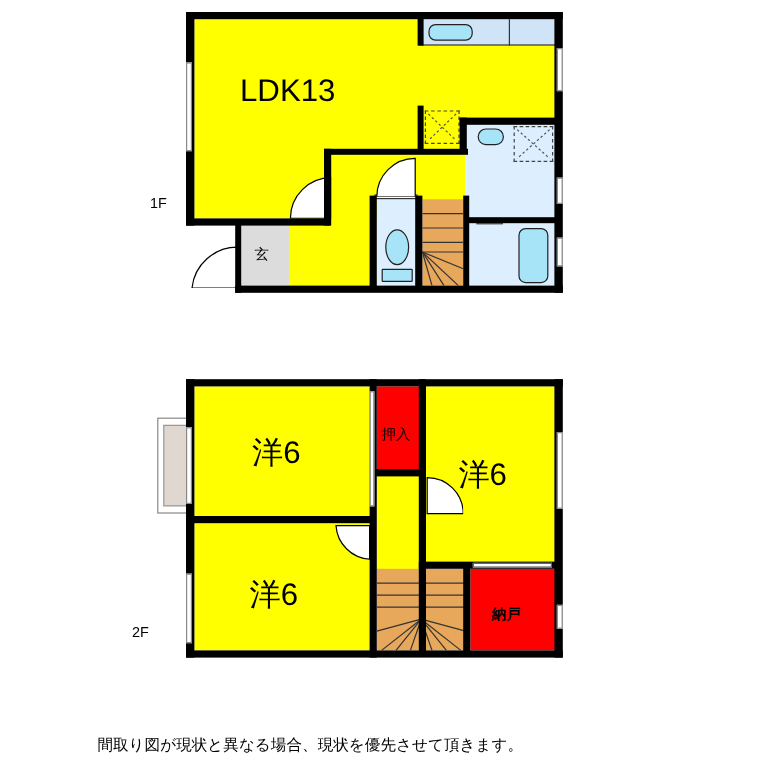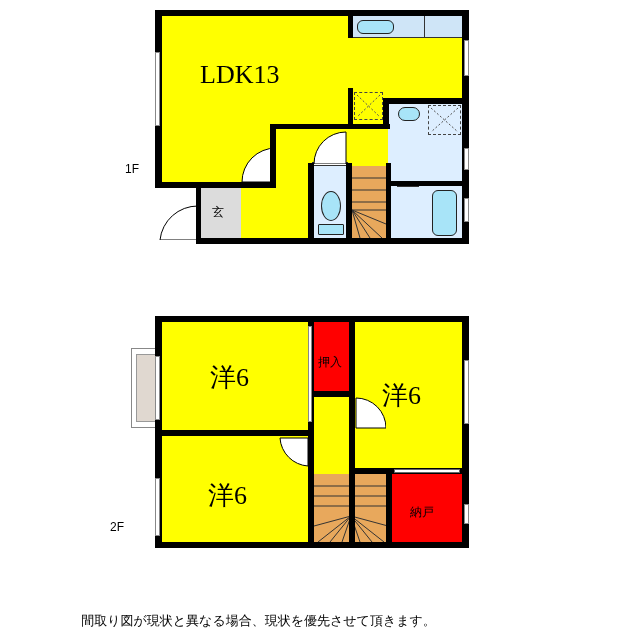--- a/index.html
+++ b/index.html
@@ -5,21 +5,21 @@
   html,body{margin:0;padding:0;background:#ffffff;}
   body{width:640px;height:640px;position:relative;overflow:hidden;font-family:"DejaVu Sans","Liberation Sans",sans-serif;}
   .abs{position:absolute;box-sizing:border-box;}
   .wall{position:absolute;background:#000;}
   .yellow{background:#ffff00;}
   .red{background:#ff0000;}
   .lblue{background:#ddeeff;}
   .gray{background:#dcdcdc;}
   .stairs{background:#e8a85c;}
   .label{position:absolute;color:#000;white-space:nowrap;}
-  .big{font-size:26px;font-family:Liberation Serif, serif;}
+  .big{font-size:26px;font-family:Liberation Sans, sans-serif;}
   .small{font-size:12px;}
   .floorlabel{font-size:12px;font-family:"Liberation Sans",sans-serif;}
   .win{position:absolute;background:#fff;border:1px solid #888;box-sizing:border-box;}
   .fixture{position:absolute;background:#a8e4f8;border:1.5px solid #222;border-radius:6px;box-sizing:border-box;}
   .dashed{position:absolute;border:1.5px dashed #444;box-sizing:border-box;}
   .note{position:absolute;font-size:13px;left:0;width:517px;text-align:center;top:612px;}
 </style>
 </head>
 <body>
 
@@ -160,17 +160,17 @@
   <div class="win" style="left:155px;top:356px;width:5px;height:64px;"></div>
   <div class="win" style="left:155px;top:478px;width:5px;height:58px;"></div>
   <div class="win" style="left:464px;top:360px;width:5px;height:64px;"></div>
   <div class="win" style="left:464px;top:504px;width:5px;height:20px;"></div>
   <div class="win" style="left:308px;top:326px;width:4px;height:96px;"></div>
 
   <div class="label big" style="left:210px;top:360px;">洋6</div>
   <div class="label big" style="left:208px;top:478px;">洋6</div>
   <div class="label big" style="left:382px;top:378px;">洋6</div>
   <div class="label small" style="left:318px;top:354px;">押入</div>
-  <div class="label small" style="left:410px;top:504px;">納戸</div>
+  <div class="label small" style="left:410px;top:504px;font-weight:bold;">納戸</div>
   <div class="label floorlabel" style="left:110px;top:520px;">2F</div>
 </div>
 
 <div class="note">間取り図が現状と異なる場合、現状を優先させて頂きます。</div>
 
 </body></html>

